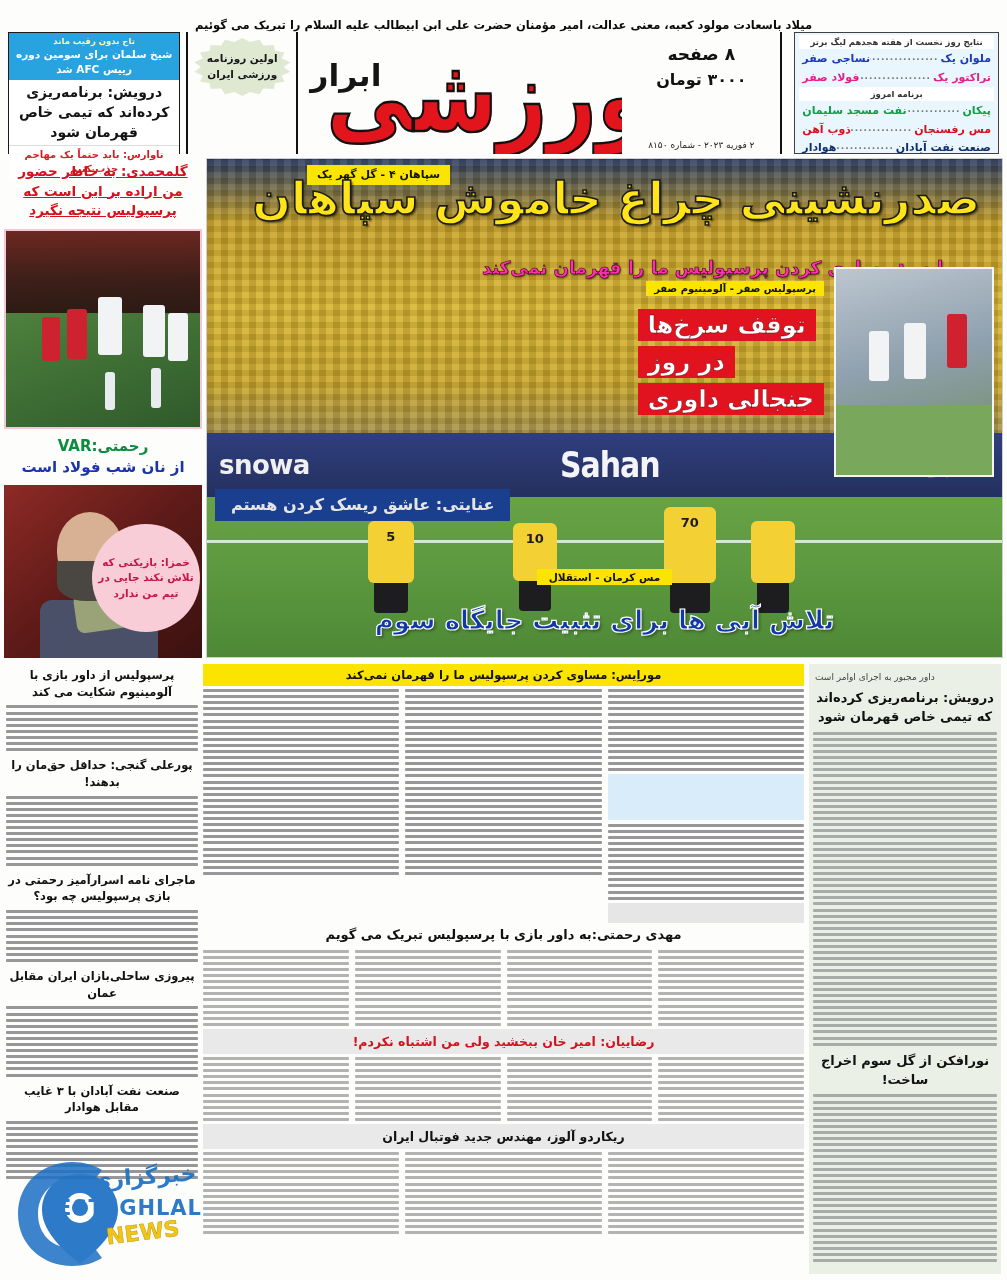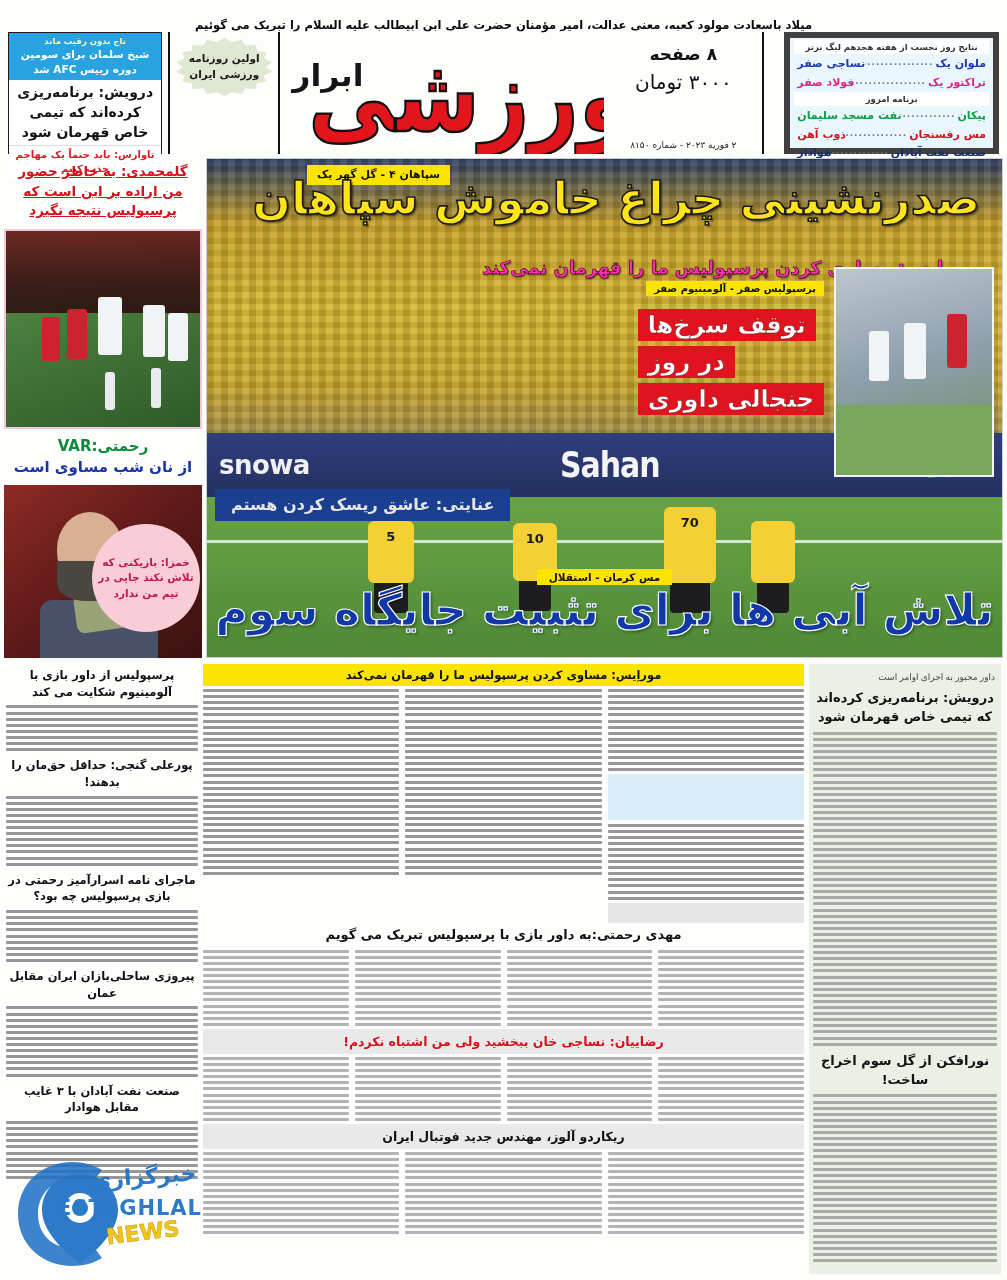--- a/index.html
+++ b/index.html
@@ -108,27 +108,27 @@
     transform: translate(28px, 4px) scaleY(1.18);
     text-shadow: 1px 1px 0 #7d0a0e;
   }
   .price-col {
     width: 160px; border-right: 2px solid #111;
     display: flex; flex-direction: column;
     justify-content: space-between; align-items: center;
     padding: 12px 4px 4px;
   }
   .price-col .pages { font-size: 17px; font-weight: bold; color: #111; }
-  .price-col .price { font-size: 20px; font-weight: normal; color: #111; margin-top: 6px;}
+  .price-col .price { font-size: 16px; font-weight: bold; color: #111; margin-top: 6px;}
   .price-col .issue { font-size: 9px; color: #222; margin-top: auto; }
 
   
   .results-col {
-    width: 236px; margin-left: 20px;
-    border: 6px solid #404040; background: #eaf6fd;
+    width: 236px; margin-left: 12px;
+    border: 1px solid #404040; background: #eaf6fd;
     display: flex; flex-direction: column;
     padding: 2px 4px;
   }
   .results-title {
     background: #ffffff; text-align: center;
     font-size: 8.5px; color: #333; font-weight: bold;
     padding: 2px 0; margin-bottom: 1px;
   }
   .res-line {
     display: flex; justify-content: space-between;
@@ -271,21 +271,21 @@
   .hero-sub {
     position: absolute; top: 96px; right: 26px;
     font-size: 18px; font-weight: bold; color: #ff2fae;
     -webkit-text-stroke: .6px #3a0020;
     line-height: 1.4; text-align: right;
     text-shadow: 1px 1px 2px rgba(0,0,0,.6);
   }
   .bottom-title {
     position: absolute; bottom: 22px; right: 0; left: 0;
     text-align: center;
-    font-size: 44px; font-weight: bold; color: #1038a8;
+    font-size: 26px; font-weight: bold; color: #1038a8;
     -webkit-text-stroke: 1.2px #ffffff;
     letter-spacing: -1px;
     text-shadow: 2px 2px 3px rgba(0,0,0,.35);
   }
   .kicker-bottom {
     position: absolute; bottom: 72px; right: 0; left: 0;
     text-align: center;
   }
   .kicker-bottom span {
     background: #fbe400; color: #111; font-size: 10.5px; font-weight: bold;
@@ -466,21 +466,21 @@
         <div class="pl white" style="right:40%;top:34%;width:24px;height:58px;"></div>
         <div class="pl red" style="right:58%;top:40%;width:20px;height:50px;"></div>
         <div class="pl red" style="right:72%;top:44%;width:18px;height:44px;"></div>
         <div class="pl white" style="right:6%;top:42%;width:20px;height:48px;"></div>
         <div class="pl leg" style="right:20%;top:70%;width:10px;height:40px;"></div>
         <div class="pl leg" style="right:44%;top:72%;width:10px;height:38px;"></div>
       </div>
 
       <div class="side-head2">
         <span>رحمتی:VAR</span>
-        <span class="b2">از نان شب مساوی است</span>
+        <span class="b2">از نان شب فولاد است</span>
       </div>
 
       <div class="coach-photo">
         <div class="coach-body"></div>
         <div class="coach-scarf"></div>
         <div class="coach-head"></div>
         <div class="coach-beard"></div>
         <div class="circle-quote">خمزا: بازیکنی که تلاش نکند جایی در تیم من ندارد</div>
       </div>
     </div>
@@ -768,21 +768,21 @@
             <i></i>
             <i></i>
             <i></i>
             <i></i>
             <i></i>
             <i></i>
             <i></i>
             <i></i>
         </div>
       </div>
-      <div class="gray-bar">رضاییان: نساجی خان ببخشید ولی من اشتباه نکردم!</div>
+      <div class="gray-bar">رضاییان: امیر خان ببخشید ولی من اشتباه نکردم!</div>
       <div class="colsplit">
         <div class="faux light">
           <i></i>
             <i></i>
             <i></i>
             <i></i>
             <i></i>
             <i></i>
             <i></i>
             <i></i>
@@ -877,21 +877,21 @@
             <i></i>
             <i></i>
             <i></i>
             <i></i>
             <i></i>
         </div>
       </div>
     </div>
 
     <div class="col col-left">
-      <div class="art-head sm" style="text-align:right;font-weight:normal;font-size:9px;color:#444;font-family:Liberation Serif, serif;">داور مجبور به اجرای اوامر است</div>
+      <div class="art-head sm" style="text-align:left;font-weight:normal;font-size:9px;color:#444;">داور مجبور به اجرای اوامر است</div>
       <div class="art-head">درویش: برنامه‌ریزی کرده‌اند که تیمی خاص قهرمان شود</div>
       <div class="faux light">
         <i></i>
           <i></i>
           <i></i>
           <i></i>
           <i></i>
           <i></i>
           <i></i>
           <i></i>

